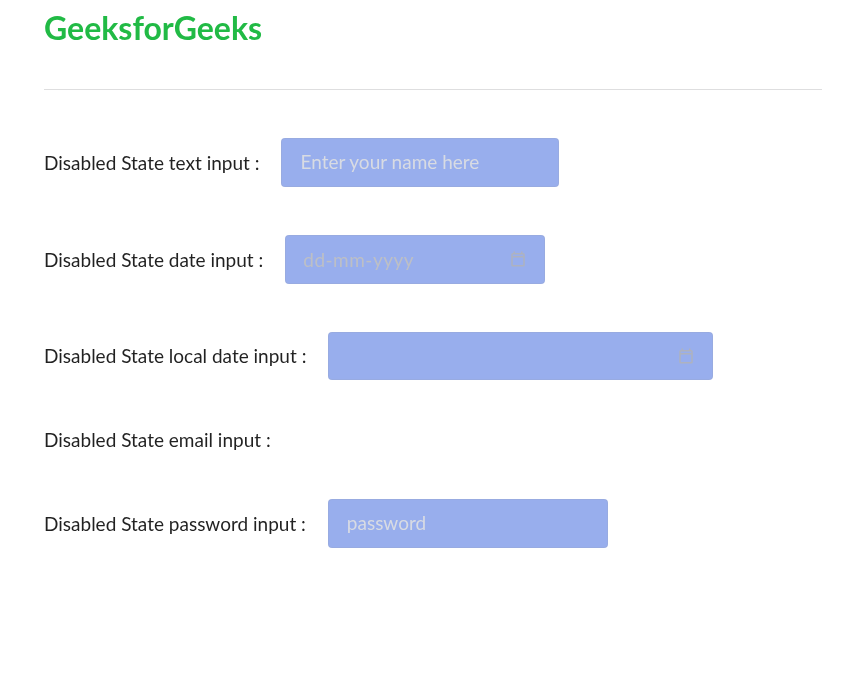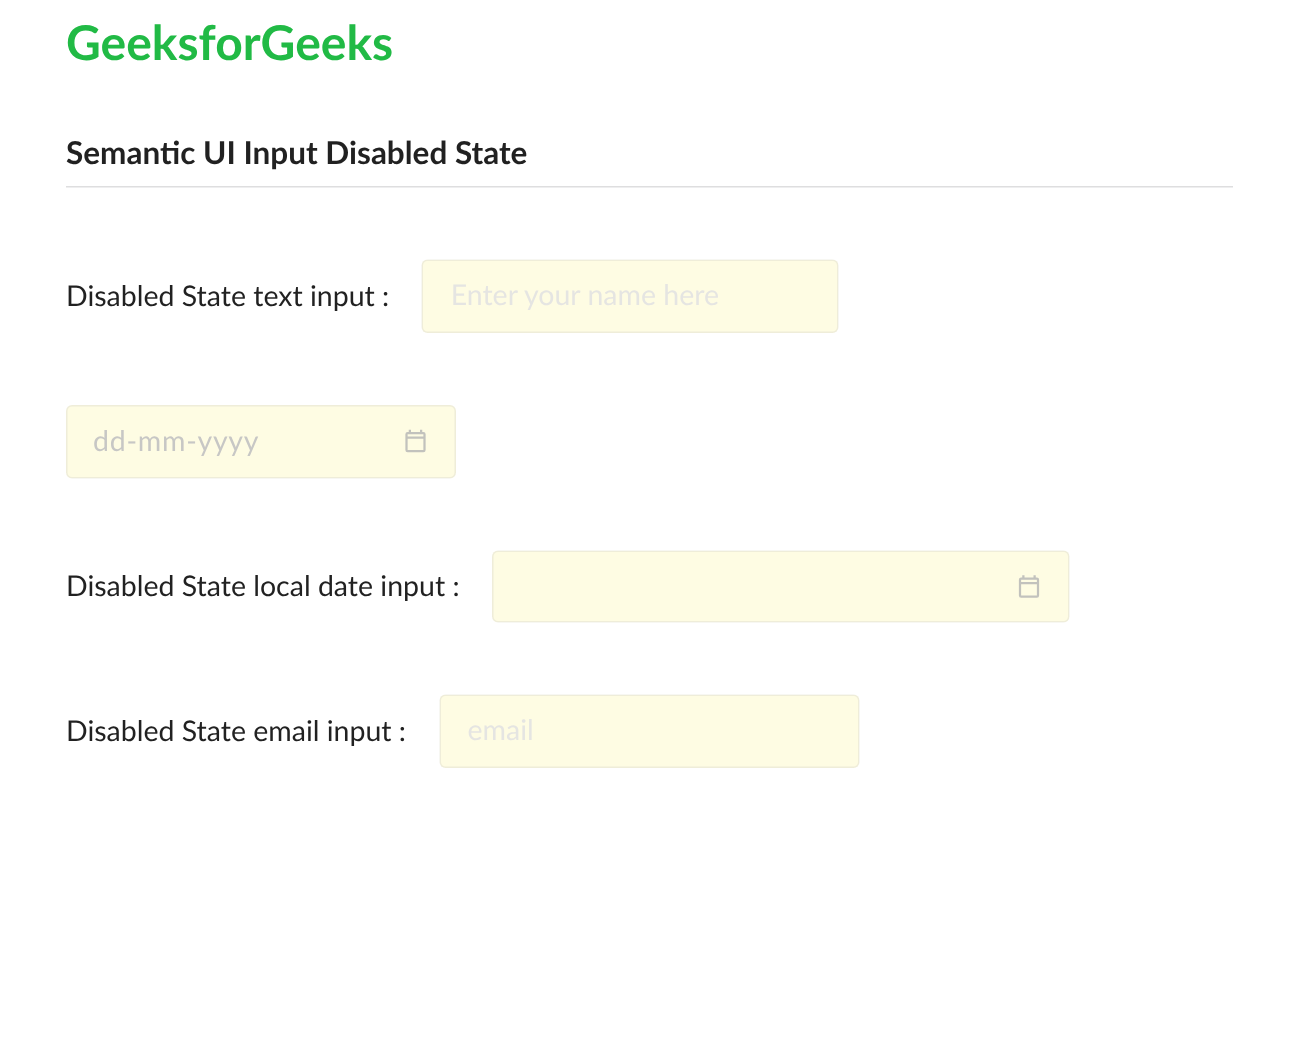--- a/index.html
+++ b/index.html
@@ -49,21 +49,21 @@
       position: relative;
       display: inline-flex;
       opacity: 0.45;
     }
     .ui-input input {
       font-family: inherit;
       font-size: 19px;
       padding: 12px 18px;
       border: 1px solid rgba(34,36,38,0.15);
       border-radius: 4px;
-      background: #fef9c3;
+      background: #1d4ed8;
       color: rgba(0,0,0,0.87);
       outline: none;
       line-height: 1.2;
     }
     .ui-input input::placeholder {
       color: rgba(191,191,191,0.87);
     }
     .input-text input {
       width: 278px;
     }
@@ -112,31 +112,31 @@
     }
     .hidden-native {
       color: transparent !important;
     }
   </style>
 </head>
 <body>
 
 <div class="container">
   <h1 class="site-title">GeeksforGeeks</h1>
-  <h2 class="page-subtitle">Semantic UI Input Disabled State</h2>
   <hr class="divider">
 
   <div class="field-row">
     <span class="field-label">Disabled State text input :</span>
     <div class="ui-input input-text">
       <input type="text" disabled="" placeholder="Enter your name here" style="">
     </div>
   </div>
 
   <div class="field-row">
+    <span class="field-label">Disabled State date input :</span>
     <div class="ui-input input-date">
       <input type="text" disabled="" class="hidden-native" style="">
       <span class="date-placeholder">dd-mm-yyyy</span>
       <span class="calendar-icon">
         <svg viewBox="0 0 24 24">
             <path d="M19 4h-1V2h-2v2H8V2H6v2H5a2 2 0 0 0-2 2v14a2 2 0 0 0 2 2h14a2 2 0 0 0 2-2V6a2 2 0 0 0-2-2zm0 16H5V10h14v10zm0-12H5V6h14v2z"></path>
           </svg>
       </span>
     </div>
   </div>
@@ -148,18 +148,21 @@
       <span class="calendar-icon">
         <svg viewBox="0 0 24 24">
             <path d="M19 4h-1V2h-2v2H8V2H6v2H5a2 2 0 0 0-2 2v14a2 2 0 0 0 2 2h14a2 2 0 0 0 2-2V6a2 2 0 0 0-2-2zm0 16H5V10h14v10zm0-12H5V6h14v2z"></path>
           </svg>
       </span>
     </div>
   </div>
 
   <div class="field-row">
     <span class="field-label">Disabled State email input :</span>
-    <div class="ui-input input-email">
-      <input type="email" disabled="" placeholder="email" style="">
+  </div>
+
+  <div class="field-row">
+    <span class="field-label">Disabled State password input :</span>
+    <div class="ui-input input-password">
+      <input type="password" disabled="" placeholder="password" style="">
     </div>
   </div>
-
 </div>
 
 </body></html>

